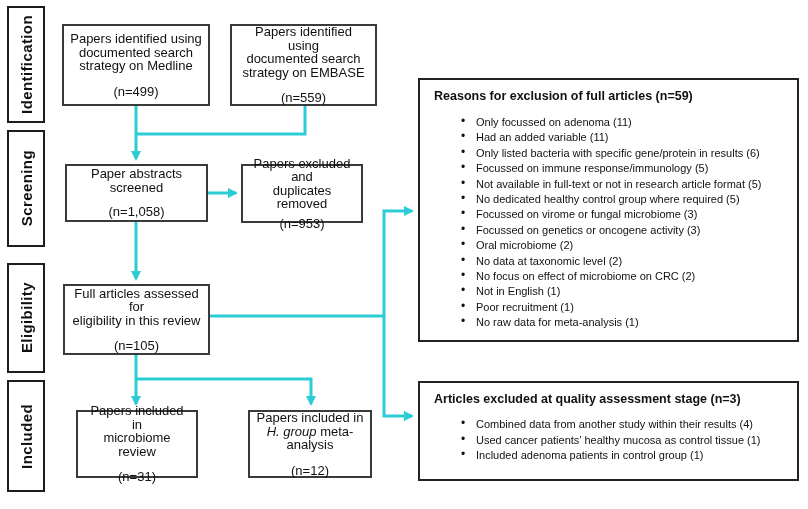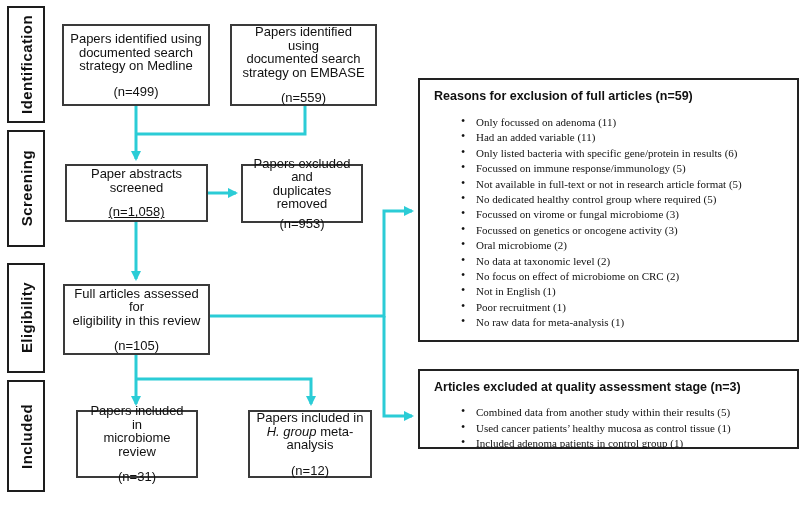--- a/index.html
+++ b/index.html
@@ -58,21 +58,20 @@
   }
   .detail-list {
     list-style: none;
     margin: 11px 0 0 0;
     padding: 0 0 0 42px;
     font-size: 11px;
   }
   .detail-list li {
     position: relative;
     line-height: 15.4px;
-    font-family: Liberation Serif, serif;
   }
   .detail-list li::before {
     content: "\2022";
     position: absolute;
     left: -15px; top: -1px;
     font-size: 12px;
   }
   .quality .detail-list { margin-top: 10px; }
   .quality .detail-list li { line-height: 15.6px; }
 </style>
@@ -121,21 +120,21 @@
 
   <div class="flow-box" style="left:230px; top:24px; width:147px; height:82px;">
     <div class="box-lines">Papers identified using
 documented search
 strategy on EMBASE</div>
     <div class="box-count">(n=559)</div>
   </div>
 
   <div class="flow-box" style="left:65px; top:164px; width:143px; height:58px;">
     <div class="box-lines">Paper abstracts screened</div>
-    <div class="box-count" style="margin-top:11px;text-decoration:underline;">(n=1,058)</div>
+    <div class="box-count" style="margin-top:11px;">(n=1,058)</div>
   </div>
 
   <div class="flow-box" style="left:241px; top:164px; width:122px; height:59px; padding:2px 5px;">
     <div class="box-lines">Papers excluded and
 duplicates removed</div>
     <div class="box-count" style="margin-top:6px;">(n=953)</div>
   </div>
 
   <div class="flow-box" style="left:63px; top:284px; width:147px; height:71px;">
     <div class="box-lines">Full articles assessed for
@@ -167,22 +166,22 @@
       <li>Focussed on genetics or oncogene activity (3)</li>
       <li>Oral microbiome (2)</li>
       <li>No data at taxonomic level (2)</li>
       <li>No focus on effect of microbiome on CRC (2)</li>
       <li>Not in English (1)</li>
       <li>Poor recruitment (1)</li>
       <li>No raw data for meta-analysis (1)</li>
     </ul>
   </div>
 
-  <div class="detail-box quality" style="top:369px; height:80px;">
+  <div class="detail-box quality" style="top:381px; height:100px;">
     <div class="detail-title">Articles excluded at quality assessment stage (n=3)</div>
     <ul class="detail-list">
-      <li>Combined data from another study within their results (5)</li>
+      <li>Combined data from another study within their results (4)</li>
       <li>Used cancer patients’ healthy mucosa as control tissue (1)</li>
       <li>Included adenoma patients in control group (1)</li>
     </ul>
   </div>
 
 </div>
 
 </body></html>

